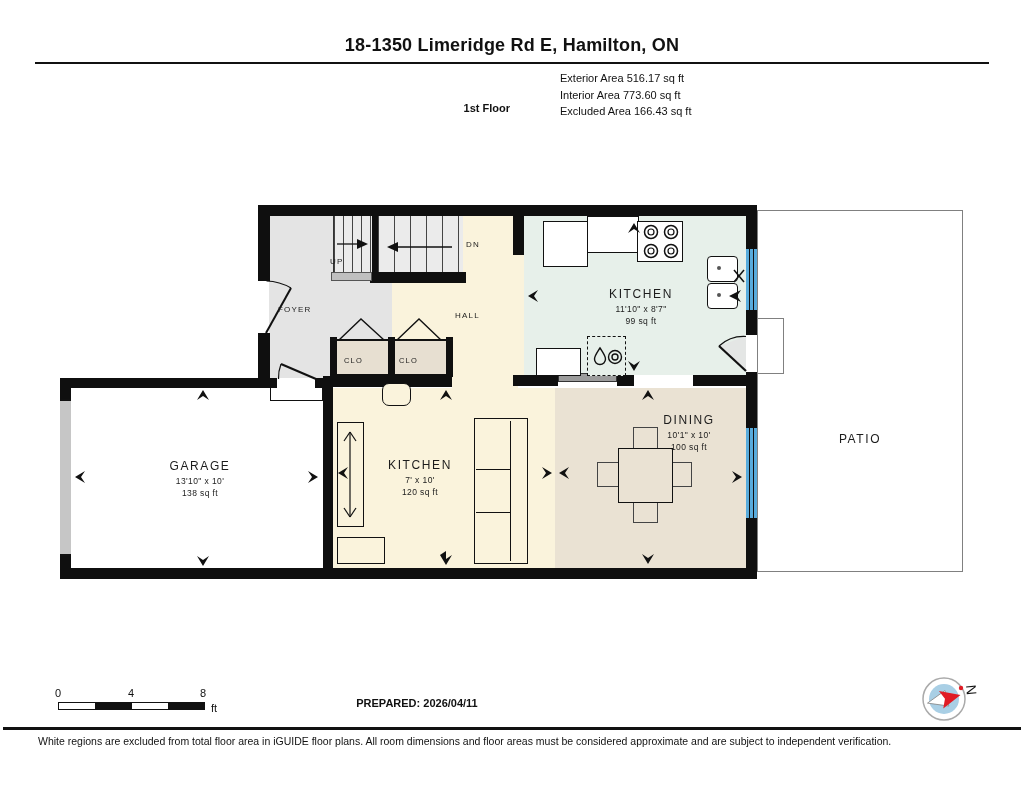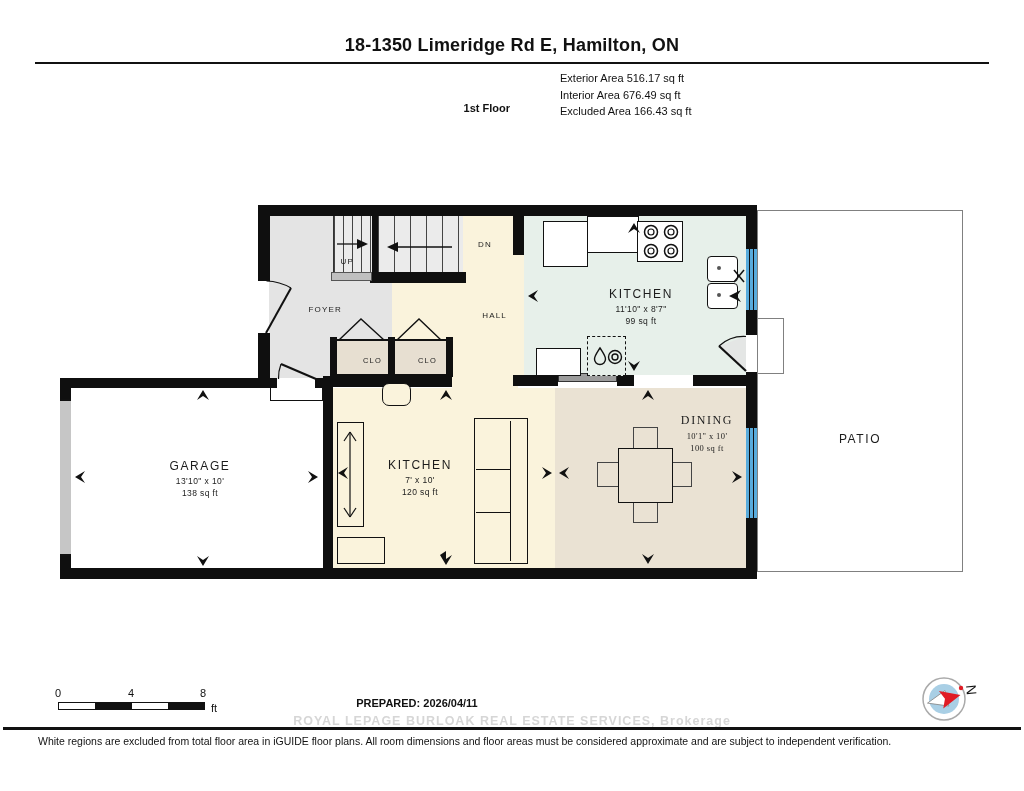--- a/index.html
+++ b/index.html
@@ -6,21 +6,21 @@
   #page{position:relative;width:1024px;height:791px;background:#fff;overflow:hidden;
         font-family:"Liberation Sans",sans-serif;color:#111;}
   .abs{position:absolute;}
   .w{position:absolute;background:#0f0f0f;}
   .fill{position:absolute;}
   .furn{position:absolute;border:1.5px solid #111;background:#fff;box-sizing:border-box;}
   .thinfurn{position:absolute;border:1.2px solid #444;background:transparent;box-sizing:border-box;}
   .rlabel{position:absolute;text-align:center;color:#1c1c1c;}
   .rname{font-size:12px;letter-spacing:1.6px;font-weight:400;}
   .rdim{font-size:8.5px;letter-spacing:.4px;margin-top:2.5px;}
-  .smalllabel{position:absolute;font-size:8px;letter-spacing:1.2px;color:#1c1c1c;text-align:right;}
+  .smalllabel{position:absolute;font-size:8px;letter-spacing:1.2px;color:#1c1c1c;text-align:left;}
   .window{position:absolute;background:#58abdc;box-sizing:border-box;}
   .window .pane{position:absolute;top:0;bottom:0;width:1.5px;background:#0f0f0f;}
   #title{position:absolute;left:0;top:35px;width:1024px;text-align:center;
          font-size:18px;font-weight:bold;letter-spacing:.2px;}
   #hline{position:absolute;left:35px;top:62px;width:954px;height:2px;background:#111;}
   .statrow{position:absolute;font-size:11px;line-height:13px;padding-left:36px;}
   #floorlbl{position:absolute;left:380px;top:72px;width:130px;text-align:right;
             font-size:11px;font-weight:bold;margin-top:30px;}
   .stairs{position:absolute;background:#ebebeb;box-sizing:border-box;}
   #scalebar{position:absolute;left:58px;top:702px;width:147px;height:8px;
@@ -37,21 +37,21 @@
 </style>
 </head>
 <body>
 
 <div id="page">
 
   <div id="title">18-1350 Limeridge Rd E, Hamilton, ON</div>
   <div id="hline"></div>
   <div id="floorlbl">1st Floor</div>
   <div class="statrow" style="left:524px;top:72px;">Exterior Area 516.17 sq ft</div>
-  <div class="statrow" style="left:524px;top:88.5px;">Interior Area 676.49 sq ft</div>
+  <div class="statrow" style="left:524px;top:88.5px;">Interior Area 773.60 sq ft</div>
   <div class="statrow" style="left:524px;top:105px;">Excluded Area 166.43 sq ft</div>
 
   <div class="abs" style="left:757px;top:210px;width:206px;height:362px;border:1.5px solid #808080;box-sizing:border-box;background:#fff;"></div>
   <div class="rlabel" style="left:810px;top:432px;width:100px;">
     <div class="rname">PATIO</div>
   </div>
 
   <div class="abs" style="left:757px;top:318px;width:27px;height:56px;border:1.5px solid #808080;box-sizing:border-box;background:#fff;"></div>
 
   <div class="fill" style="left:269px;top:216px;width:123px;height:162px;background:#e4e4e4;"></div>
@@ -229,21 +229,21 @@
   <div class="rlabel" style="left:135px;top:459px;width:130px;">
     <div class="rname">GARAGE</div>
     <div class="rdim">13'10" x 10'</div>
     <div class="rdim">138 sq ft</div>
   </div>
   <div class="rlabel" style="left:355px;top:458px;width:130px;">
     <div class="rname">KITCHEN</div>
     <div class="rdim">7' x 10'</div>
     <div class="rdim">120 sq ft</div>
   </div>
-  <div class="rlabel" style="left:648px;top:413px;width:118px;font-family:Liberation Serif, serif;">
+  <div class="rlabel" style="left:630px;top:413px;width:118px;">
     <div class="rname">DINING</div>
     <div class="rdim">10'1" x 10'</div>
     <div class="rdim">100 sq ft</div>
   </div>
 
   <div class="tick" style="left:48px;">0</div>
   <div class="tick" style="left:121px;">4</div>
   <div class="tick" style="left:193px;">8</div>
   <div id="scalebar">
     <div style="background:#fff;"></div>
@@ -259,17 +259,16 @@
     <circle cx="30" cy="30" r="21" fill="#ffffff" stroke="#aaaaaa" stroke-width="1.5"></circle>
     <circle cx="30" cy="30" r="15" fill="#a9cfe5"></circle>
     <g transform="rotate(-14 30 30)">
       <polygon points="13,30 33,22 33,38" fill="#ffffff" stroke="#8a8a8a" stroke-width="0.8"></polygon>
       <polygon points="47,30 27,21 31,30 27,39" fill="#e01b24"></polygon>
     </g>
     <circle cx="47" cy="19" r="2.2" fill="#e01b24"></circle>
     <text x="56" y="20" font-size="14" font-family="Liberation Sans, sans-serif" fill="#111" transform="rotate(85 56 16)">N</text>
   </svg>
 
-  <div id="watermark">ROYAL LEPAGE BURLOAK REAL ESTATE SERVICES, Brokerage</div>
   <div id="botline"></div>
   <div id="disclaimer">White regions are excluded from total floor area in iGUIDE floor plans. All room dimensions and floor areas must be considered approximate and are subject to independent verification.</div>
 
 </div>
 
 </body></html>

